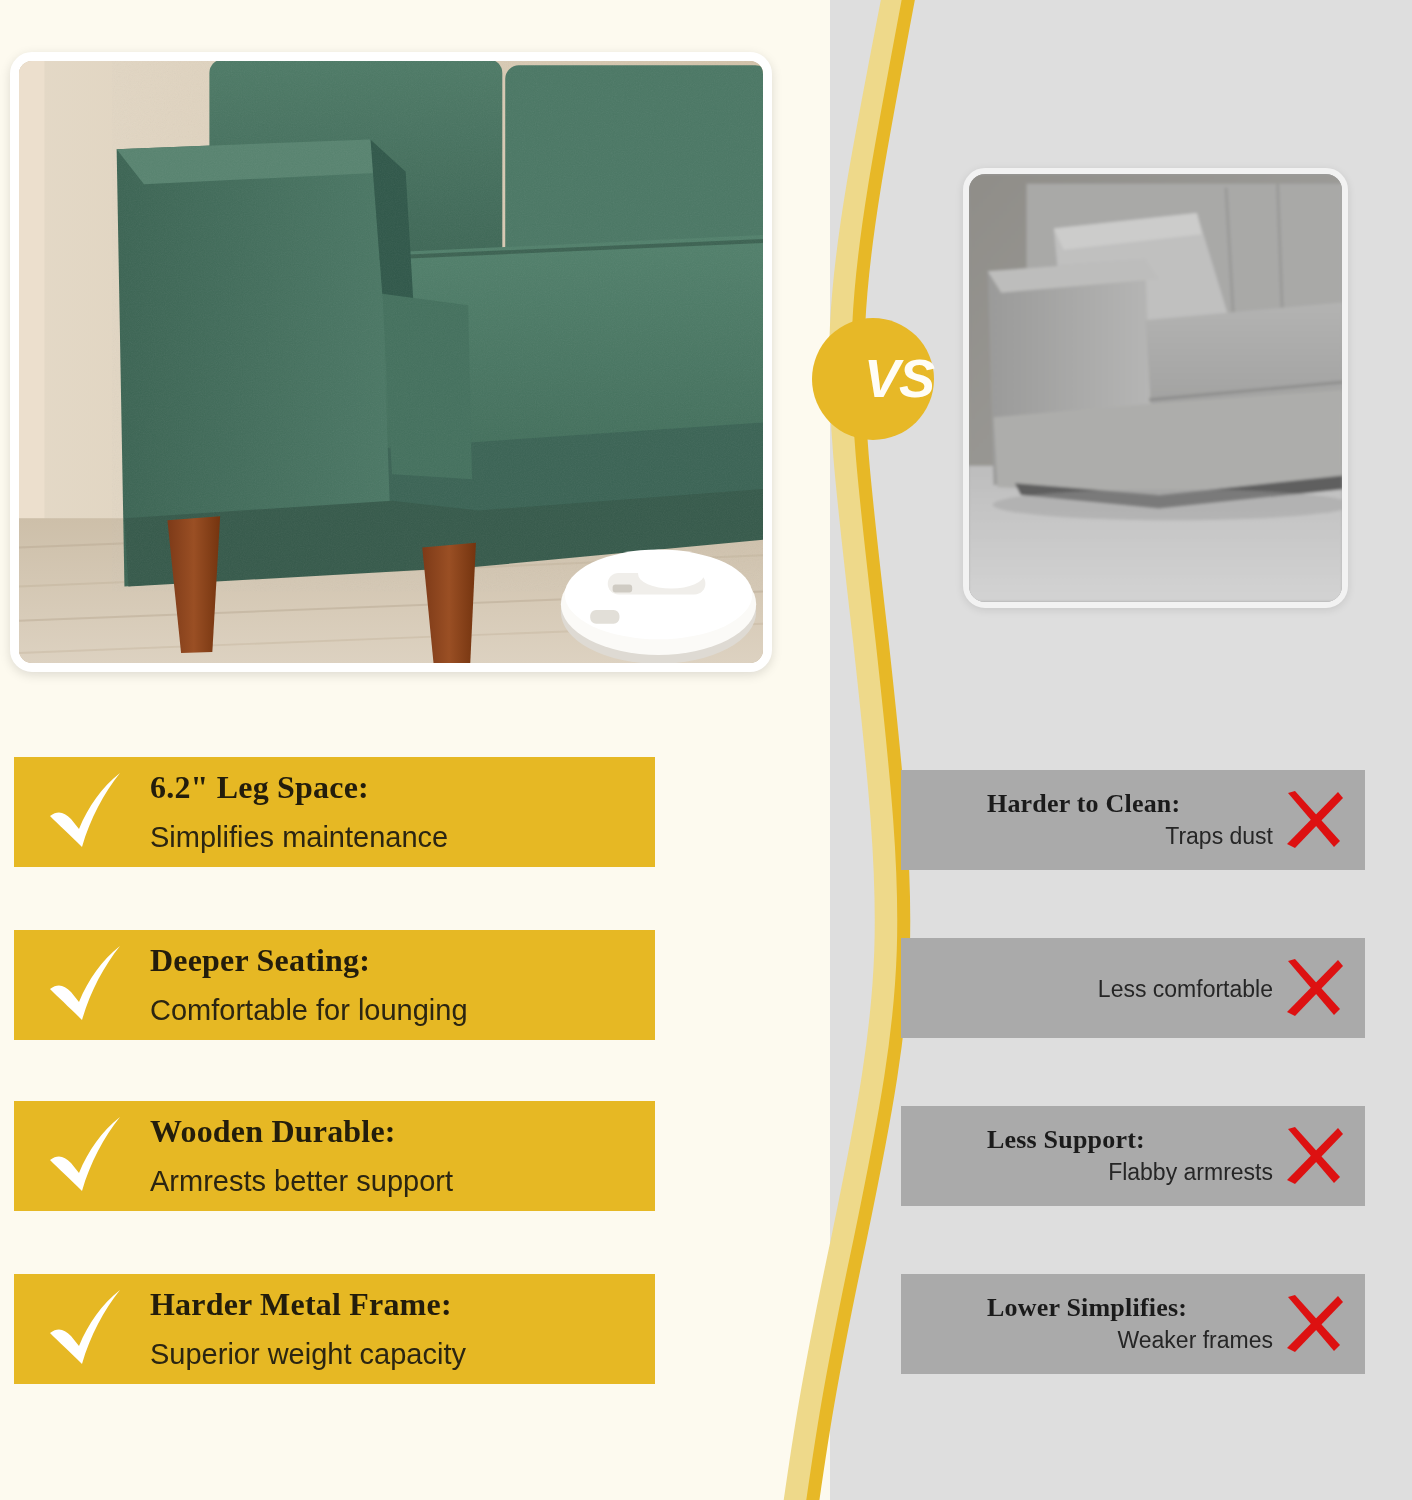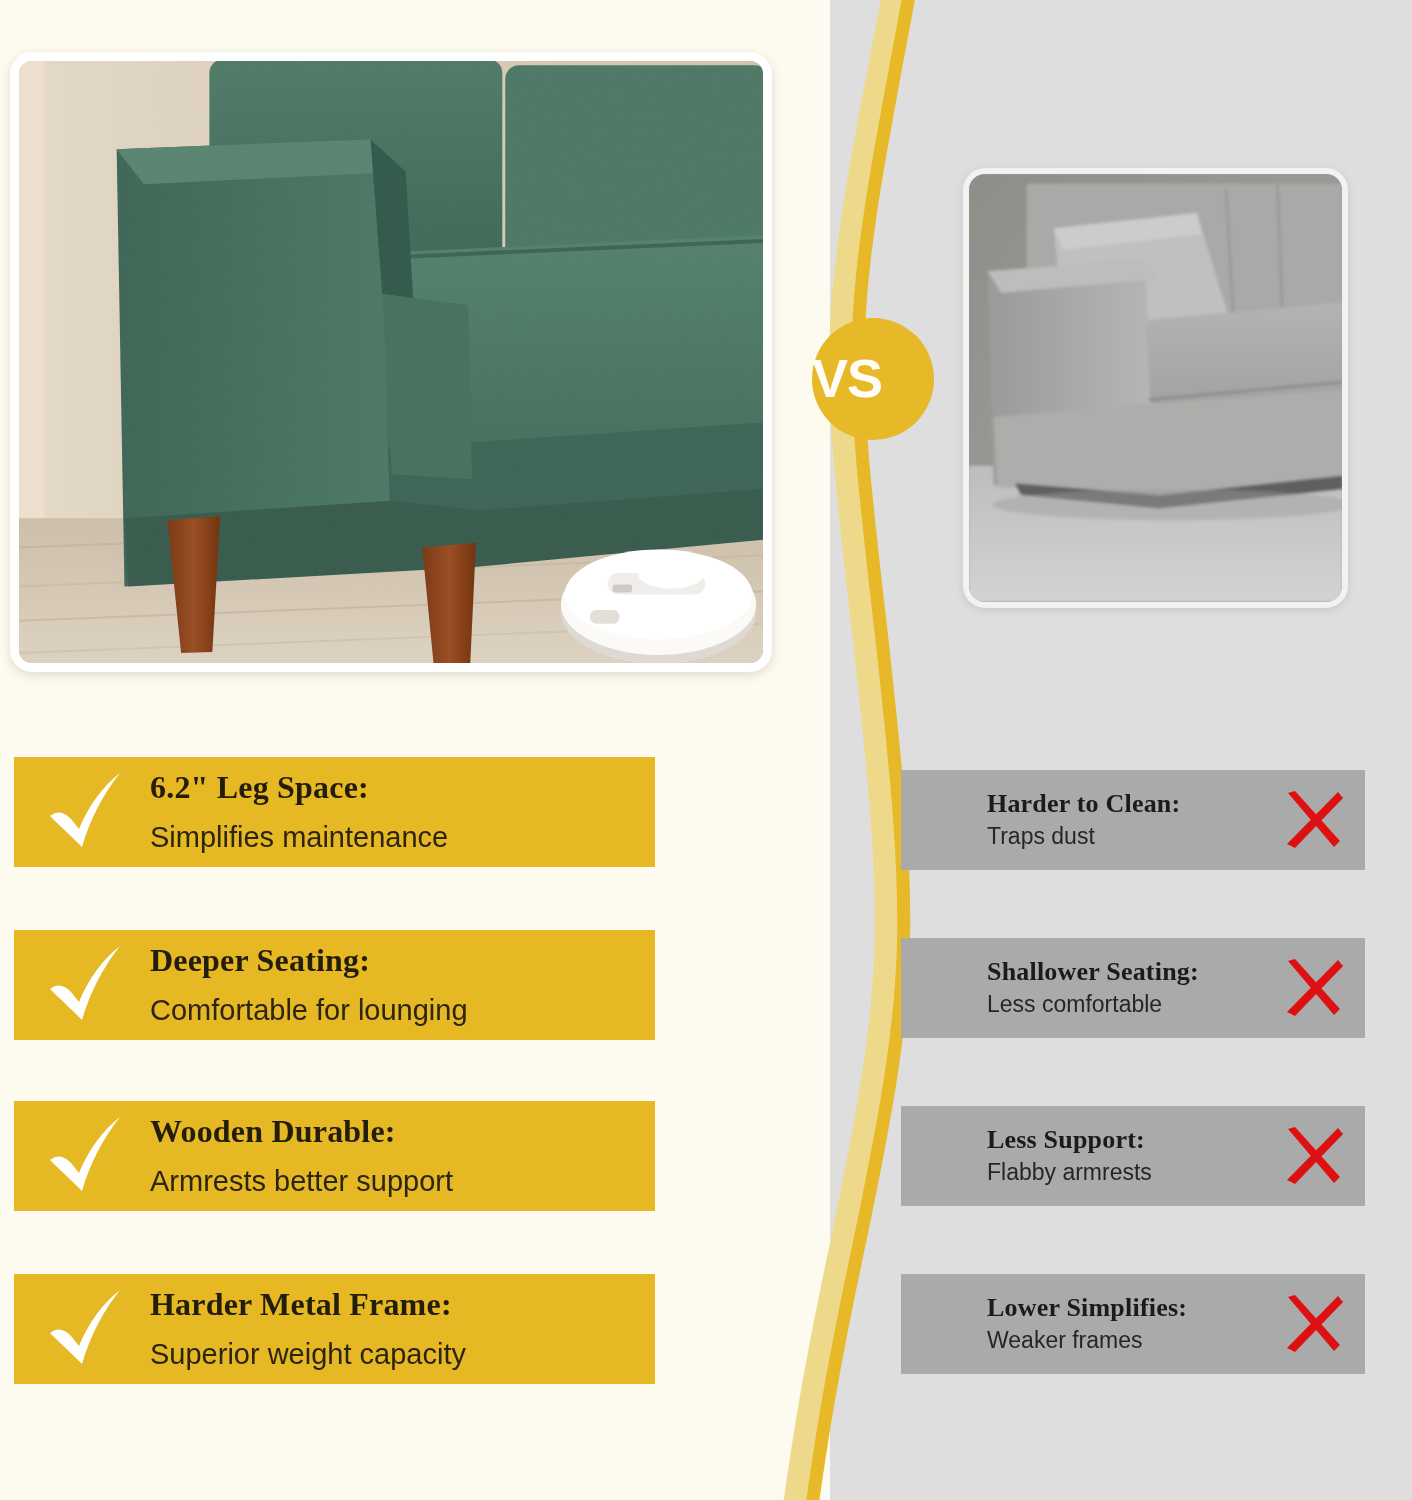--- a/index.html
+++ b/index.html
@@ -25,22 +25,23 @@
     overflow:visible;
   }
 
   
   #vs-badge {
     position:absolute;
     left:812px; top:318px;
     width:122px; height:122px;
     border-radius:50%;
     background:#e7b827;
-    display:flex; align-items:center; justify-content:flex-start;
+    display:flex; align-items:center; justify-content:flex-end;
     z-index:6;
+    font-style:italic;
   }
   #vs-badge span {
     color:#fffdf6;
     font-size:54px;
     font-weight:bold;
     letter-spacing:-1px;
     font-family:"Liberation Sans", sans-serif;
     transform:translateY(-1px);
   }
 
@@ -124,20 +125,21 @@
     color:#1b1b1b;
     line-height:1.1;
     letter-spacing:0.2px;
   }
   .con-sub {
     font-family:"Liberation Sans", sans-serif;
     font-size:23px;
     color:#262626;
     line-height:1.2;
     margin-top:4px;
+    text-align:right;
   }
   .con-x {
     flex:0 0 92px;
     display:flex; align-items:center; justify-content:center;
     padding-right:12px;
   }
 </style>
 </head>
 <body>
 
@@ -342,21 +344,20 @@
   <div class="con-x">
     <svg width="62" height="62" viewBox="0 0 62 62">
       <path d="M6 4 L13 2 L58 52 L52 58 Z" fill="#dd1111"></path>
       <path d="M56 3 L61 9 L13 59 L5 55 Z" fill="#dd1111"></path>
     </svg>
   </div>
 </div>
 
 <div class="con-card" style="top:938px">
   <div class="con-text">
-    <div class="con-title">Shallower Seating:</div>
     <div class="con-sub">Less comfortable</div>
   </div>
   <div class="con-x">
     <svg width="62" height="62" viewBox="0 0 62 62">
       <path d="M6 4 L13 2 L58 52 L52 58 Z" fill="#dd1111"></path>
       <path d="M56 3 L61 9 L13 59 L5 55 Z" fill="#dd1111"></path>
     </svg>
   </div>
 </div>
 

